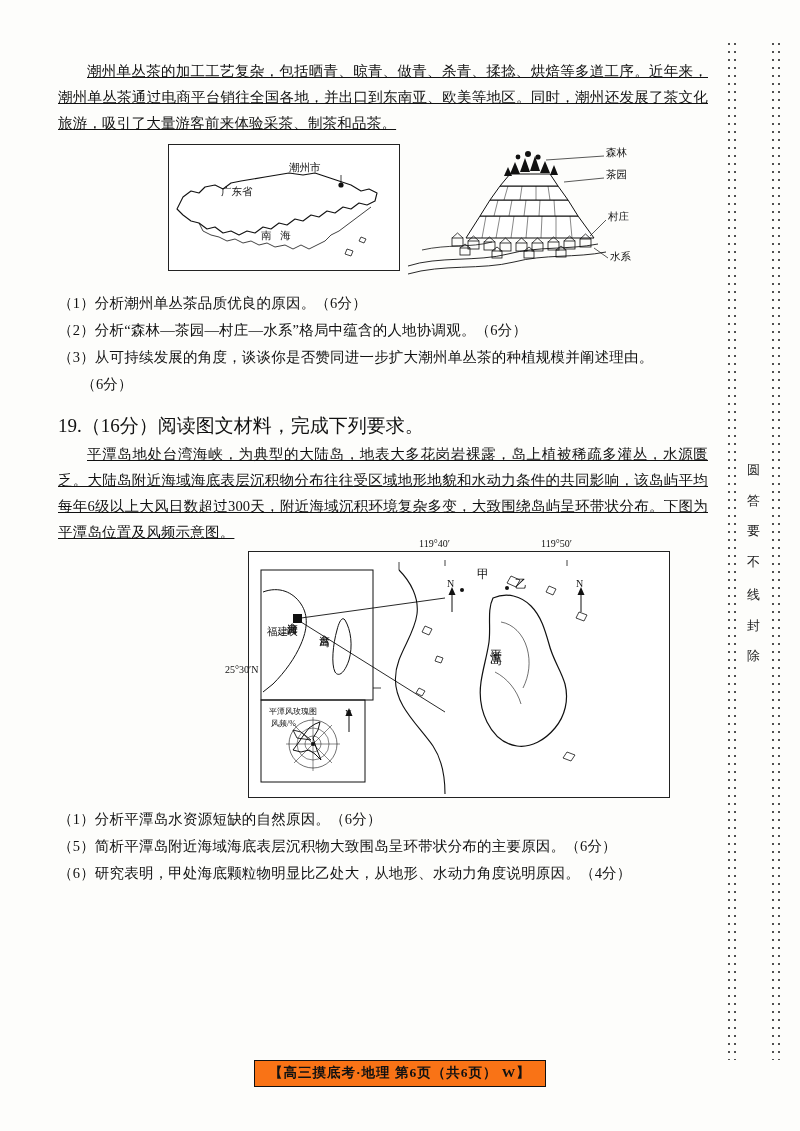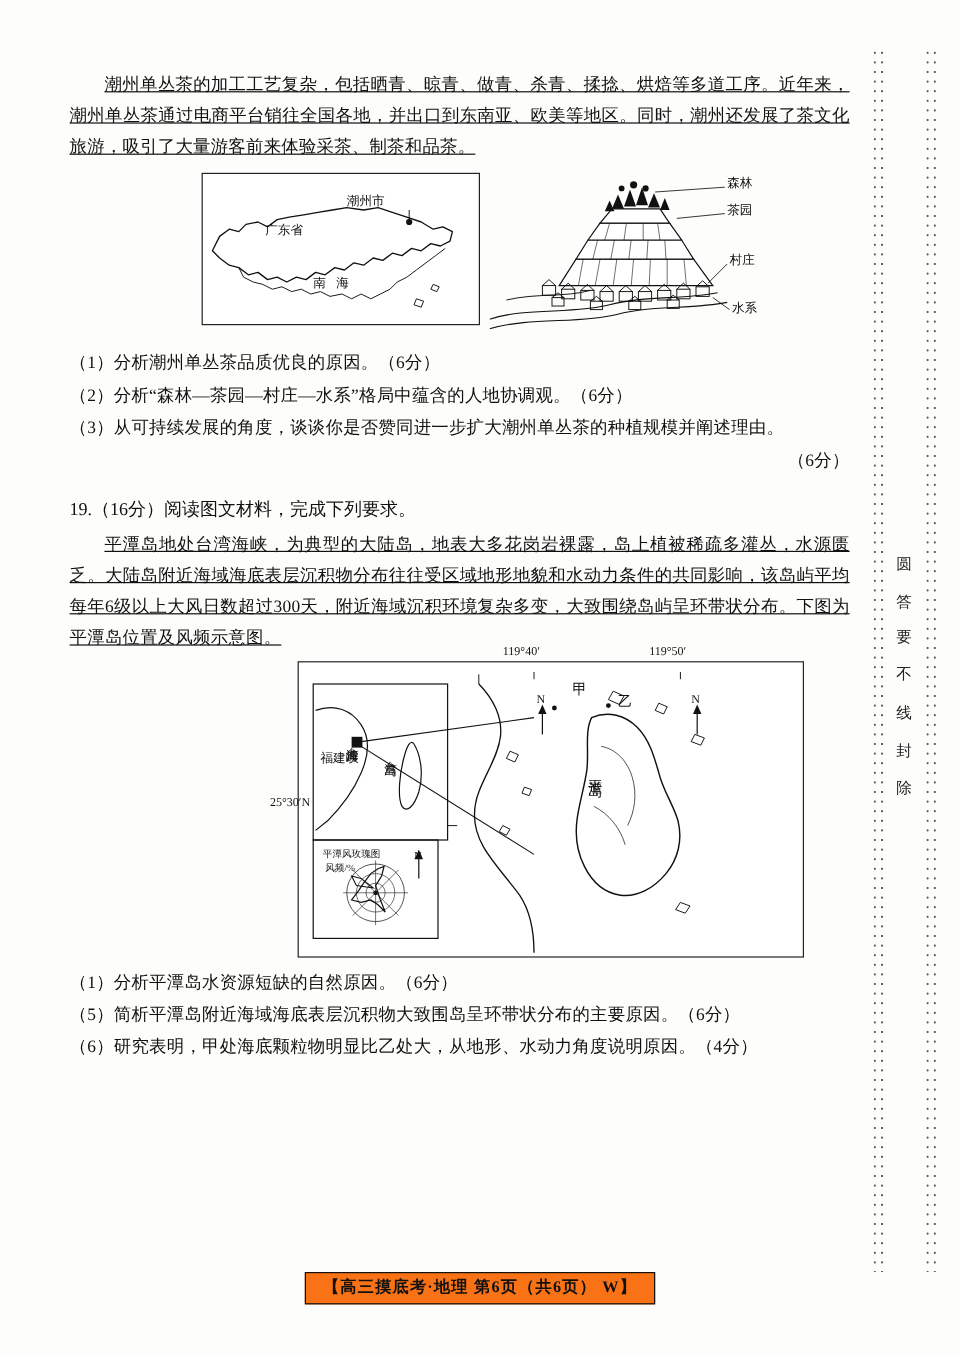--- a/index.html
+++ b/index.html
@@ -55,26 +55,26 @@
   }
   p.indent{ text-indent:2em;text-decoration:underline; }
   .qline{
     margin:0;
     font-size:14.5px;
     line-height:27px;
     letter-spacing:.2px;
   }
   .qnum{
     margin:14px 0 2px 0;
-    font-size:15px;
+    font-size:19px;
     line-height:27px;
     font-family:Liberation Serif, serif;
   }
   .sub{ padding-left:0; }
-  .sub2{ padding-left:1.6em;text-align:right; }
+  .sub2{ padding-left:1.6em; }
 
   
   .fig1{
     position:relative;
     width:480px;height:140px;
     margin:8px 0 6px 110px;
   }
   .fig1 .mapbox{
     position:absolute;left:0;top:0;width:230px;height:125px;
     border:1px solid #222;

